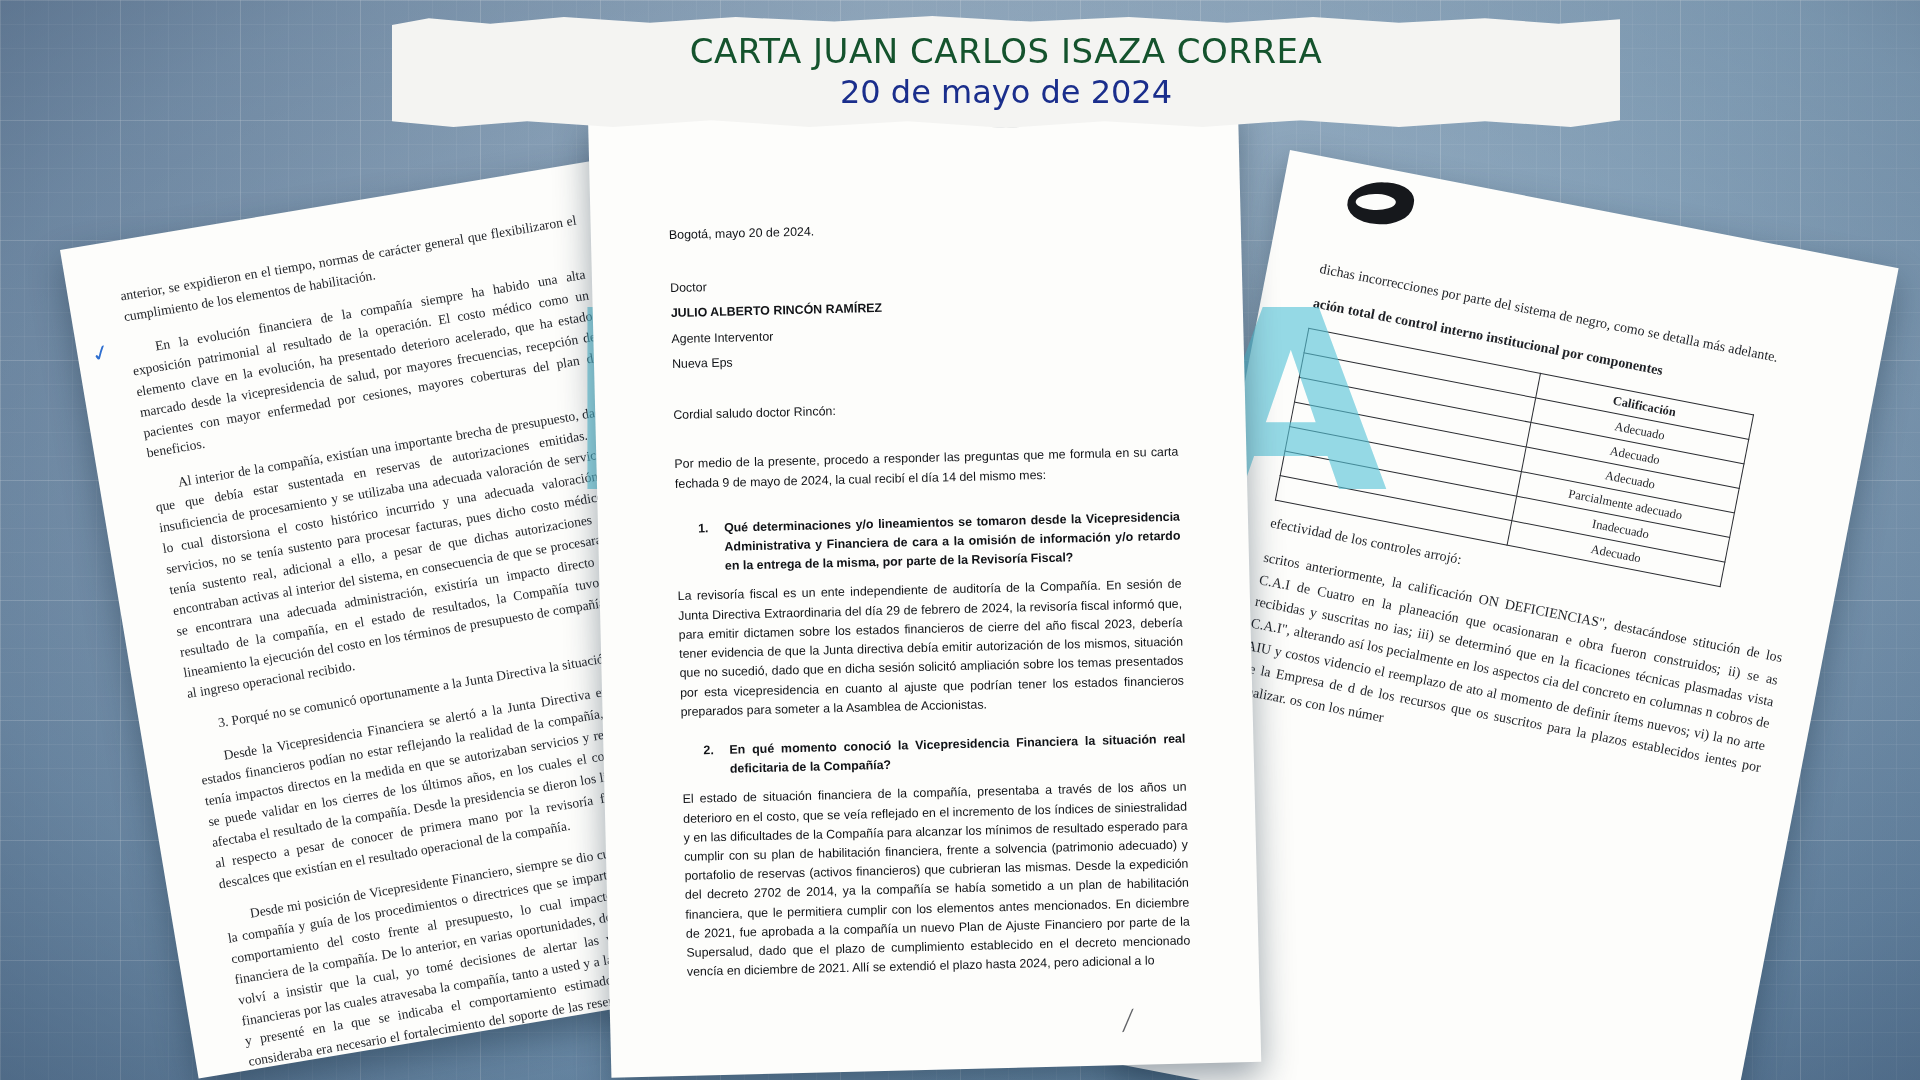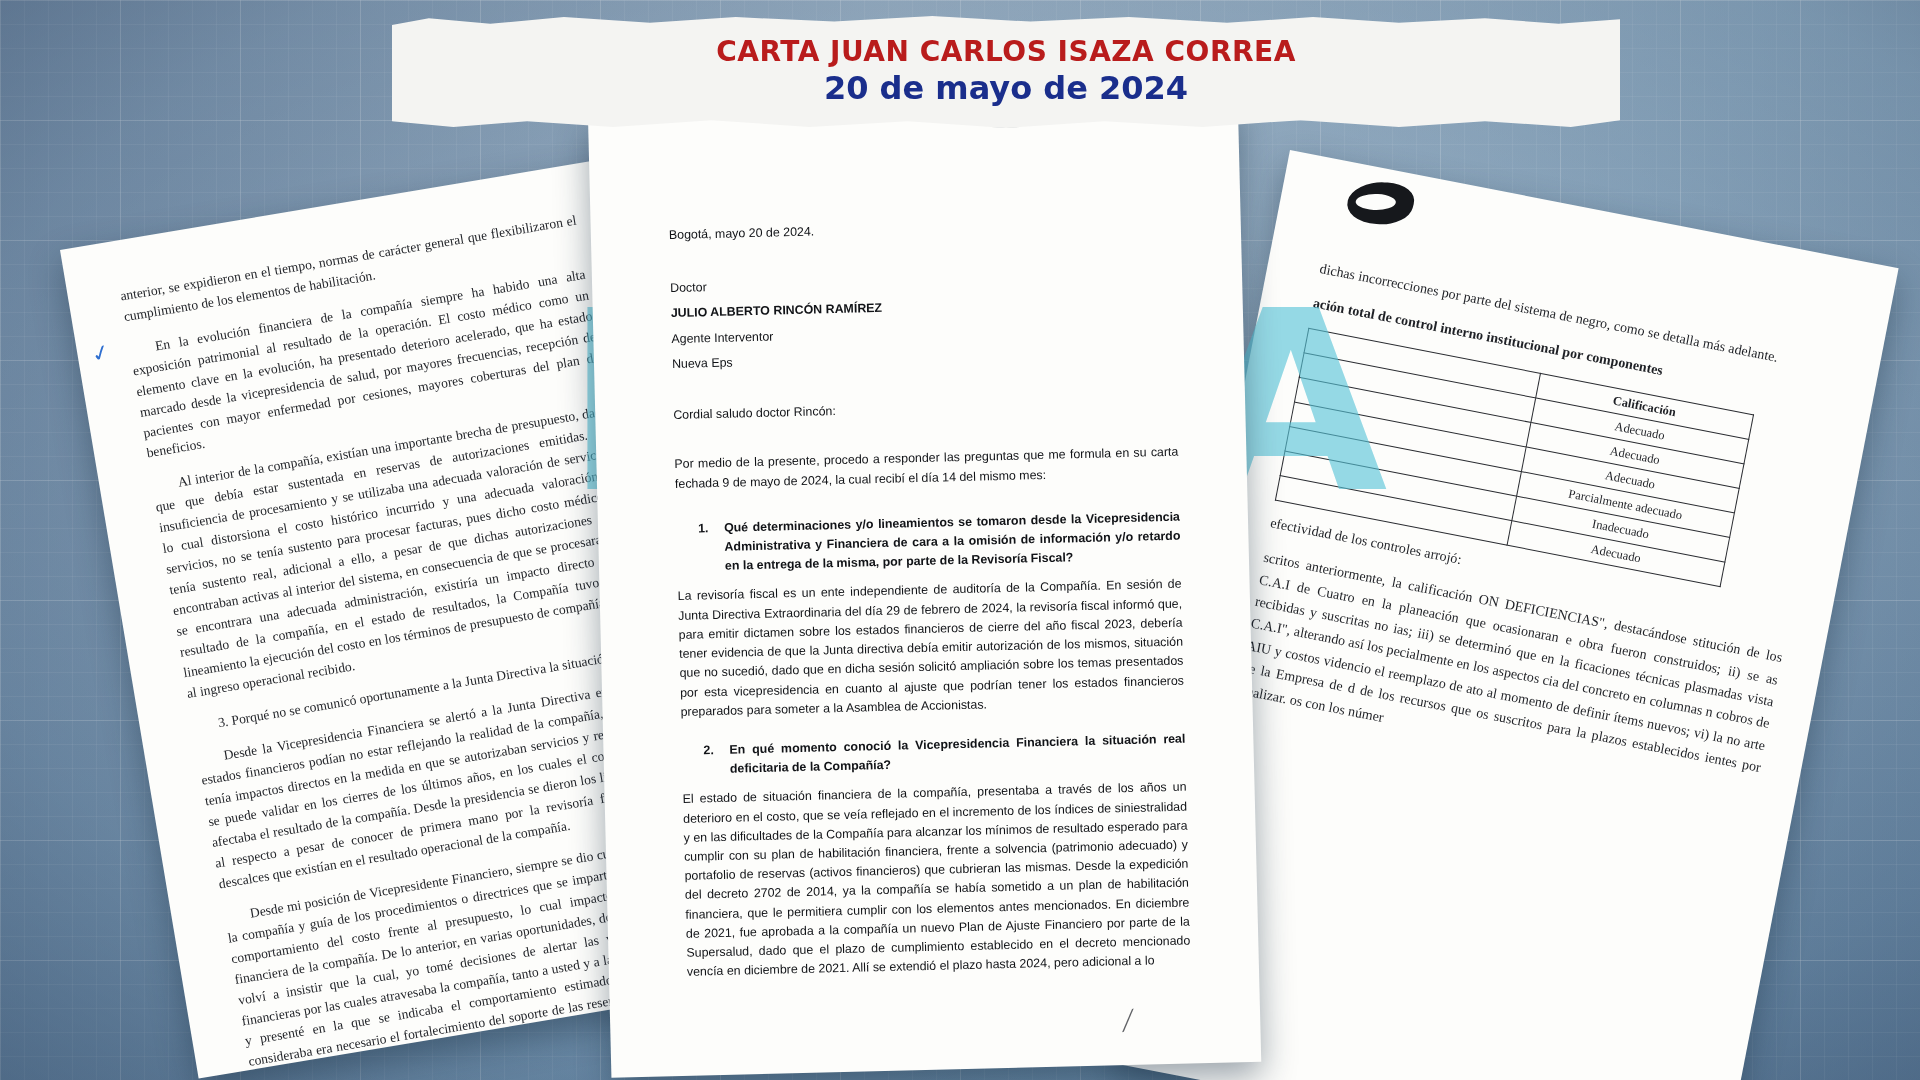--- a/index.html
+++ b/index.html
@@ -189,30 +189,30 @@
       100% 93%, 96% 99%, 89% 94%, 82% 99%, 74% 93%, 66% 99%, 58% 94%, 50% 100%,
       42% 94%, 34% 99%, 26% 93%, 18% 99%, 11% 94%, 5% 99%, 0% 94%
     );
     display: flex;
     flex-direction: column;
     align-items: center;
     justify-content: center;
   }
   .banner .title {
     font-family: "DejaVu Sans", sans-serif;
-    font-weight: 700;
-    font-size: 28px;
+    font-weight: 400;
+    font-size: 34px;
     letter-spacing: 0.5px;
-    color: #b91c1c;
+    color: #14532d;
     text-align: center;
     line-height: 1.1;
   }
   .banner .subtitle {
     font-family: "DejaVu Sans", sans-serif;
-    font-weight: 700;
+    font-weight: 400;
     font-size: 32px;
     color: #1a2e8c;
     text-align: center;
     margin-top: 2px;
   }
 </style>
 </head>
 <body>
 
 <div id="stage">

